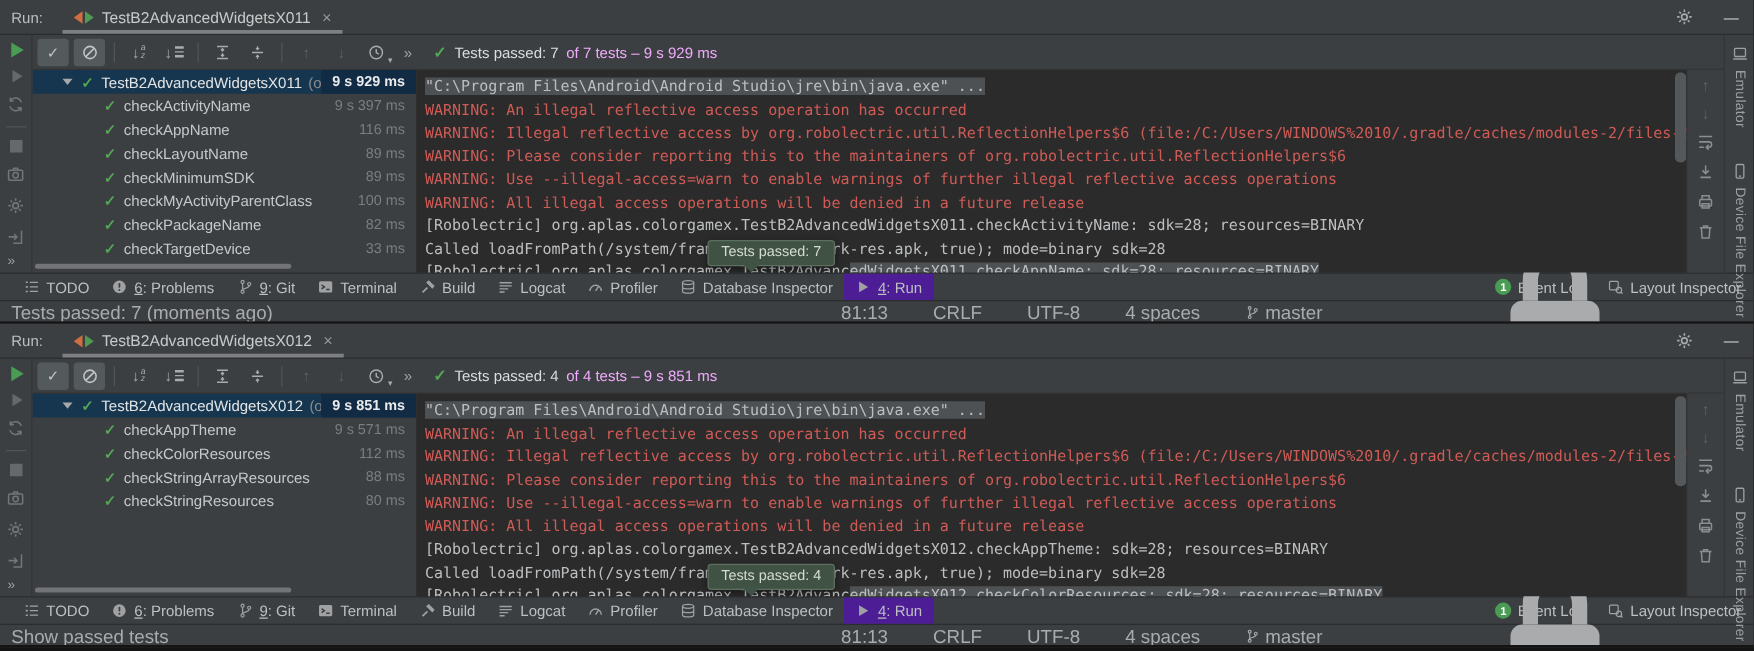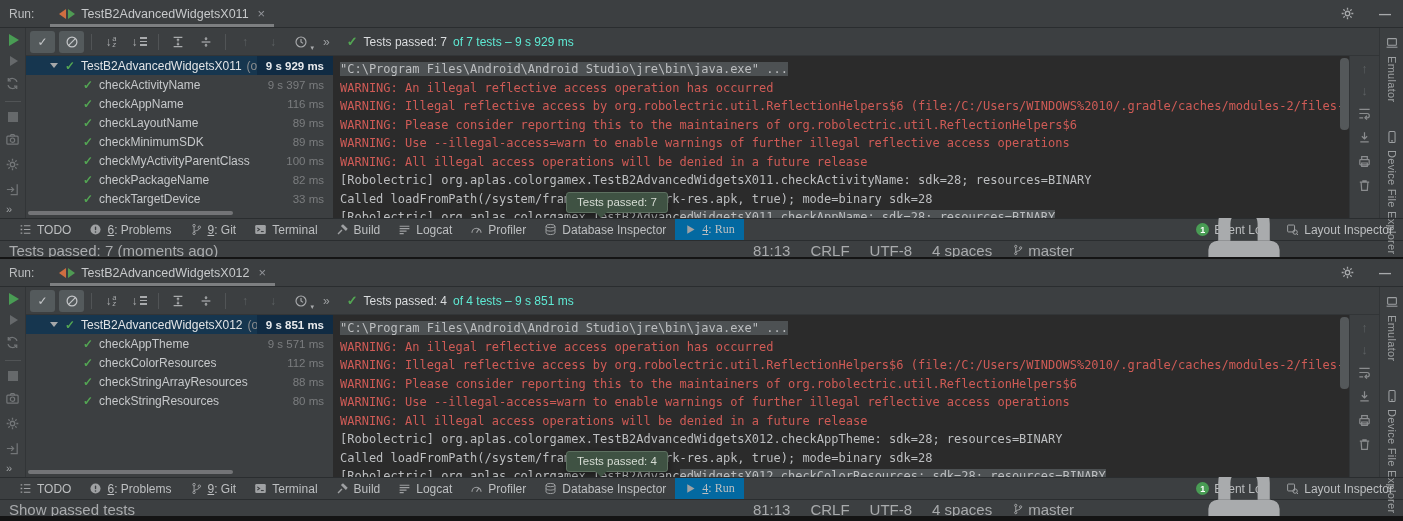--- a/index.html
+++ b/index.html
@@ -47,21 +47,21 @@
   .mini2{display:inline-flex;flex-direction:column;font-size:7px;line-height:6px;color:inherit;font-style:normal;margin-left:1px;}
   .durlines{display:inline-flex;flex-direction:column;gap:2px;margin-left:2px;}
   .durlines i{width:7px;height:1.5px;background:currentColor;}
   .tsep{width:1px;height:16px;background:#515456;margin:0 3px;}
   .clockwrap{position:relative;}
   .clockwrap em{position:absolute;right:-1px;bottom:1px;font-style:normal;font-size:7px;color:#a9abad;}
   .morexp{color:#9da0a2;margin:0 6px;letter-spacing:-1px;}
   .summary{display:flex;align-items:center;gap:6px;margin-left:8px;white-space:nowrap;}
   .gcheck{color:#53a653;font-weight:bold;font-size:13px;}
   .summain{color:#dadcde;}
-  .sumrest{color:#5eead4;}
+  .sumrest{color:#f0abfc;}
 
   
   .main{display:flex;height:162px;min-width:0;}
   .tree{width:307px;position:relative;overflow:hidden;flex:none;font-size:12px;}
   .trow{height:19px;display:flex;align-items:center;padding-left:57px;cursor:pointer;}
   .trow.rootrow{background:#16364f;padding-left:24px;}
   .chev{width:0;height:0;border:4px solid transparent;border-top:5px solid #a6a8aa;margin:4px 7px 0 0;}
   .tcheck{color:#53a653;font-weight:bold;margin-right:6px;flex:none;}
   .tlabel{display:flex;min-width:0;overflow:hidden;white-space:nowrap;flex:1;}
   .tname{color:#c6c8ca;}
@@ -94,33 +94,33 @@
   
   .balloon{position:absolute;left:566px;top:192px;z-index:6;background:#3f5243;border:1px solid #5d7060;
            border-radius:3px;padding:3px 10px 4px;font-size:11.5px;color:#d6dcd4;box-shadow:0 2px 7px rgba(0,0,0,.45);}
   .balloon::after{content:"";position:absolute;left:28px;bottom:-6px;border:6px solid transparent;border-top:6px solid #3f5243;border-bottom:0;}
 
   
   .twbar{height:22px;background:#3c3f41;border-top:1px solid #2a2d2f;display:flex;align-items:center;
          justify-content:space-between;padding:0 10px;flex:none;}
   .twleft{display:flex;align-items:center;height:100%;}
   .twitem{display:flex;align-items:center;gap:5px;padding:0 9px;height:100%;color:#bdbfc1;cursor:pointer;white-space:nowrap;}
-  .twitem.active{background:#0369a1;font-family:Liberation Serif, serif;}
+  .twitem.active{background:#4c1d95;}
   .twitem .ic{width:13px;height:13px;color:#9fa1a3;}
   .twitem u{text-decoration:underline;}
   .twright{display:flex;align-items:center;gap:18px;color:#bdbfc1;}
   .evbadge{width:13px;height:13px;border-radius:50%;background:#499c54;color:#fff;font-size:9px;font-weight:bold;
            display:inline-flex;align-items:center;justify-content:center;margin-right:5px;}
   .twr{display:flex;align-items:center;cursor:pointer;}
   .twr .ic{width:13px;height:13px;color:#9fa1a3;margin-right:5px;}
 
   
   .statusbar{height:19px;background:#3c3f41;border-top:1px solid #2a2d2f;display:flex;align-items:center;
              justify-content:space-between;padding:0 9px;font-size:15px;color:#a9abad;flex:none;}
-  .sbright{display:flex;align-items:center;gap:20px;}
+  .sbright{display:flex;align-items:center;gap:36px;}
   .sbseg{display:flex;align-items:center;gap:4px;cursor:pointer;}
   .sbseg .ic{width:12px;height:12px;color:#a9abad;}
 </style>
 </head>
 <body>
 
 <svg width="0" height="0" style="position:absolute">
   <defs>
     <symbol id="s-gear" viewBox="0 0 16 16">
         <circle cx="8" cy="8" r="2.4" fill="none" stroke="currentColor" stroke-width="1.4"></circle>

